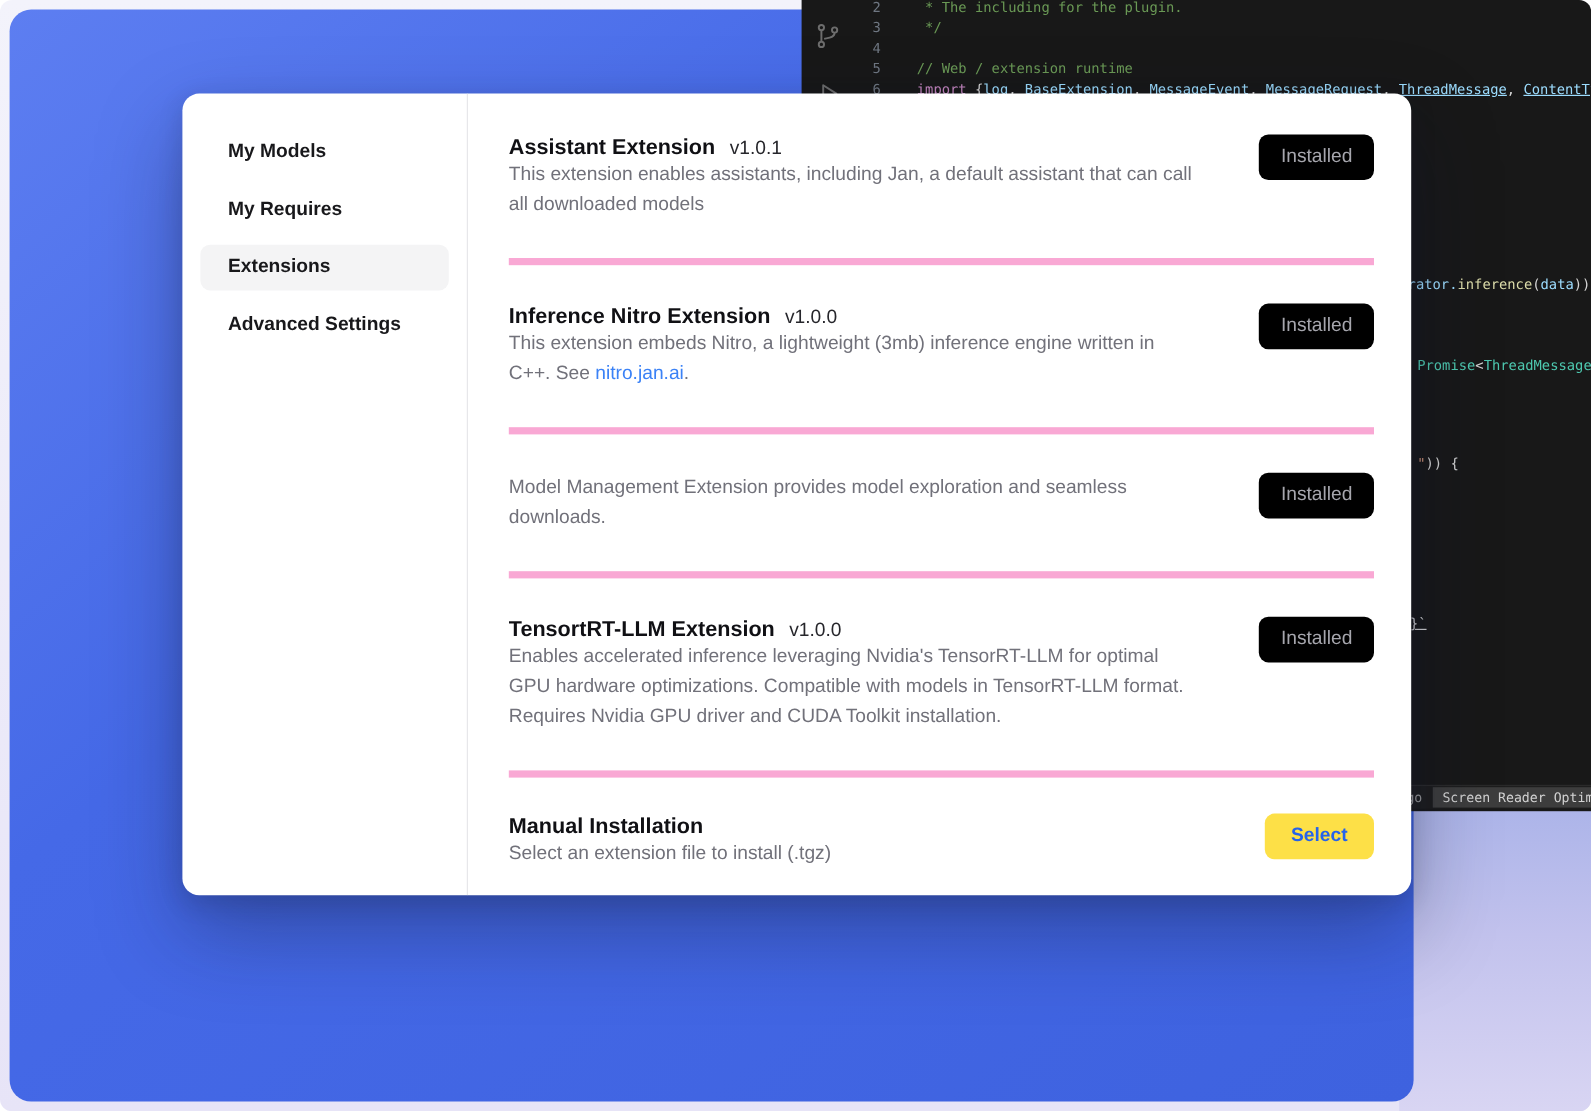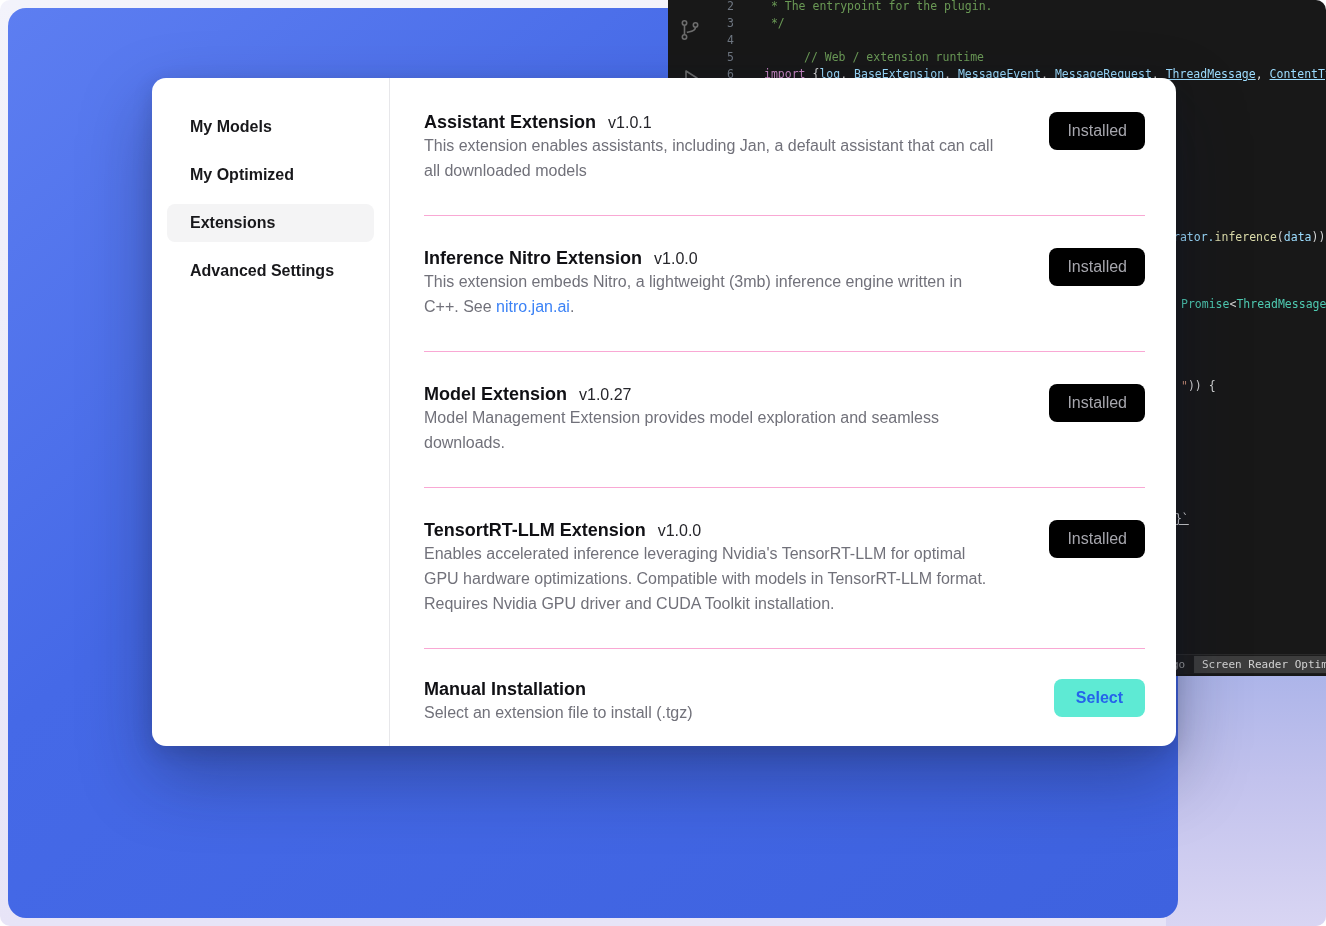--- a/index.html
+++ b/index.html
@@ -46,33 +46,33 @@
   .modal { position:absolute; left:152px; top:78px; width:1024px; height:668px;
            background:#ffffff; border-radius:14px; display:flex; overflow:hidden;
            box-shadow:0 30px 70px rgba(18,24,50,.35), 0 6px 20px rgba(18,24,50,.16); }
   .sidebar { width:238px; flex:none; border-right:1px solid #e7e7ea; padding:30px 15px 0; }
   .side-item { padding:10px 23px; margin-bottom:10px; font-size:16px; font-weight:700;
                color:#18181b; border-radius:8px; cursor:pointer; }
   .side-item.active { background:#f4f4f5; }
 
   .content { flex:1; padding:0 31px 0 34px; overflow:hidden; }
   .ext-row { display:flex; justify-content:space-between; align-items:flex-start;
-             padding:32px 0; border-bottom:1px solid #f9a8d4; }
+             padding:32px 0; border-bottom:6px solid #f9a8d4; }
   .ext-row.first { padding-top:34px; }
   .ext-row.last  { border-bottom:none; padding-top:30px; }
   .ext-info { max-width:575px; }
   .ext-title { display:flex; align-items:baseline; }
   .ext-name { font-size:18px; font-weight:700; color:#101014; }
   .ext-version { font-size:16px; font-weight:400; margin-left:12px; color:#26262b; }
   .ext-desc { font-size:16px; line-height:25px; color:#71717a; }
   .link { color:#3b82f6; cursor:pointer; }
   .btn { border:none; border-radius:8px; padding:10px 18px; font-size:16px;
          font-family:inherit; cursor:pointer; flex:none; }
   .btn.installed { background:#000000; color:#a6a6ad; font-weight:500; }
-  .btn.select { background:#5eead4; color:#2563eb; font-weight:700; padding:10px 22px; }
+  .btn.select { background:#fde047; color:#2563eb; font-weight:700; padding:10px 22px; }
 </style>
 </head>
 <body>
 
 <div class="canvas">
 
   <div class="lavender"></div>
   <div class="blue-panel"></div>
 
   <div class="editor">
@@ -84,33 +84,33 @@
         <path d="M6.5 7.2 V16.8 M17.5 9.2 C17.5 13.4 12 13.6 8.8 14.4"></path>
       </svg>
       <svg class="act-icon" viewBox="0 0 24 24" fill="none" stroke="#8a8a8a" stroke-width="1.6" stroke-linejoin="round">
         <path d="M8 5 L19 12 L8 19 Z"></path>
       </svg>
     </div>
 
     <div class="code-area">
       <div class="code-line">
         <span class="ln">2</span>
-        <span class="lt"><span style="color: rgb(106, 153, 85);"> * The entrypoint for the plugin.</span></span>
+        <span class="lt"><span style="color: rgb(106, 153, 85);"> * The including for the plugin.</span></span>
       </div>
       <div class="code-line">
         <span class="ln">3</span>
         <span class="lt"><span style="color: rgb(106, 153, 85);"> */</span></span>
       </div>
       <div class="code-line">
         <span class="ln">4</span>
         <span class="lt"></span>
       </div>
       <div class="code-line">
         <span class="ln">5</span>
-        <span class="lt"><span style="color: rgb(106, 153, 85); margin-left: 40px;">// Web / extension runtime</span></span>
+        <span class="lt"><span style="color: rgb(106, 153, 85);">// Web / extension runtime</span></span>
       </div>
       <div class="code-line">
         <span class="ln">6</span>
         <span class="lt"><span style="color: rgb(197, 134, 192);">import </span><span style="color: rgb(212, 212, 212);">{</span><span style="color: rgb(156, 220, 254); text-decoration: underline;">log</span><span style="color: rgb(212, 212, 212);">, </span><span style="color: rgb(156, 220, 254); text-decoration: underline;">BaseExtension</span><span style="color: rgb(212, 212, 212);">, </span><span style="color: rgb(156, 220, 254); text-decoration: underline;">MessageEvent</span><span style="color: rgb(212, 212, 212);">, </span><span style="color: rgb(156, 220, 254); text-decoration: underline;">MessageRequest</span><span style="color: rgb(212, 212, 212);">, </span><span style="color: rgb(156, 220, 254); text-decoration: underline;">ThreadMessage</span><span style="color: rgb(212, 212, 212);">, </span><span style="color: rgb(156, 220, 254); text-decoration: underline;">ContentType</span></span>
       </div>
     </div>
 
     <div class="frag frag-0"><span style="color: rgb(156, 220, 254);">rator.</span><span style="color: rgb(220, 220, 170);">inference</span><span style="color: rgb(212, 212, 212);">(</span><span style="color: rgb(156, 220, 254);">data</span><span style="color: rgb(212, 212, 212);">));</span></div>
     <div class="frag frag-1"><span style="color: rgb(78, 201, 176);">Promise</span><span style="color: rgb(212, 212, 212);">&lt;</span><span style="color: rgb(78, 201, 176);">ThreadMessage</span></div>
     <div class="frag frag-2"><span style="color: rgb(206, 145, 120);">"</span><span style="color: rgb(212, 212, 212);">)) {</span></div>
@@ -119,21 +119,21 @@
     <div class="statusbar">
       <span class="sb-left">go</span>
       <span class="sb-box">Screen Reader Optimized</span>
     </div>
   </div>
 
   <div class="modal">
 
     <div class="sidebar">
       <div class="side-item">My Models</div>
-      <div class="side-item">My Optimized</div>
+      <div class="side-item">My Requires</div>
       <div class="side-item active">Extensions</div>
       <div class="side-item">Advanced Settings</div>
     </div>
 
     <div class="content">
 
       <div class="ext-row first">
         <div class="ext-info">
           <div class="ext-title">
             <span class="ext-name">Assistant Extension</span>
@@ -150,24 +150,20 @@
             <span class="ext-name">Inference Nitro Extension</span>
             <span class="ext-version">v1.0.0</span>
           </div>
           <p class="ext-desc"><span>This extension embeds Nitro, a lightweight (3mb) inference engine written in C++. See </span><span class="link">nitro.jan.ai</span><span>.</span></p>
         </div>
         <button class="btn installed">Installed</button>
       </div>
 
       <div class="ext-row">
         <div class="ext-info">
-          <div class="ext-title">
-            <span class="ext-name">Model Extension</span>
-            <span class="ext-version">v1.0.27</span>
-          </div>
           <p class="ext-desc">Model Management Extension provides model exploration and seamless downloads.</p>
         </div>
         <button class="btn installed">Installed</button>
       </div>
 
       <div class="ext-row">
         <div class="ext-info">
           <div class="ext-title">
             <span class="ext-name">TensortRT-LLM Extension</span>
             <span class="ext-version">v1.0.0</span>

